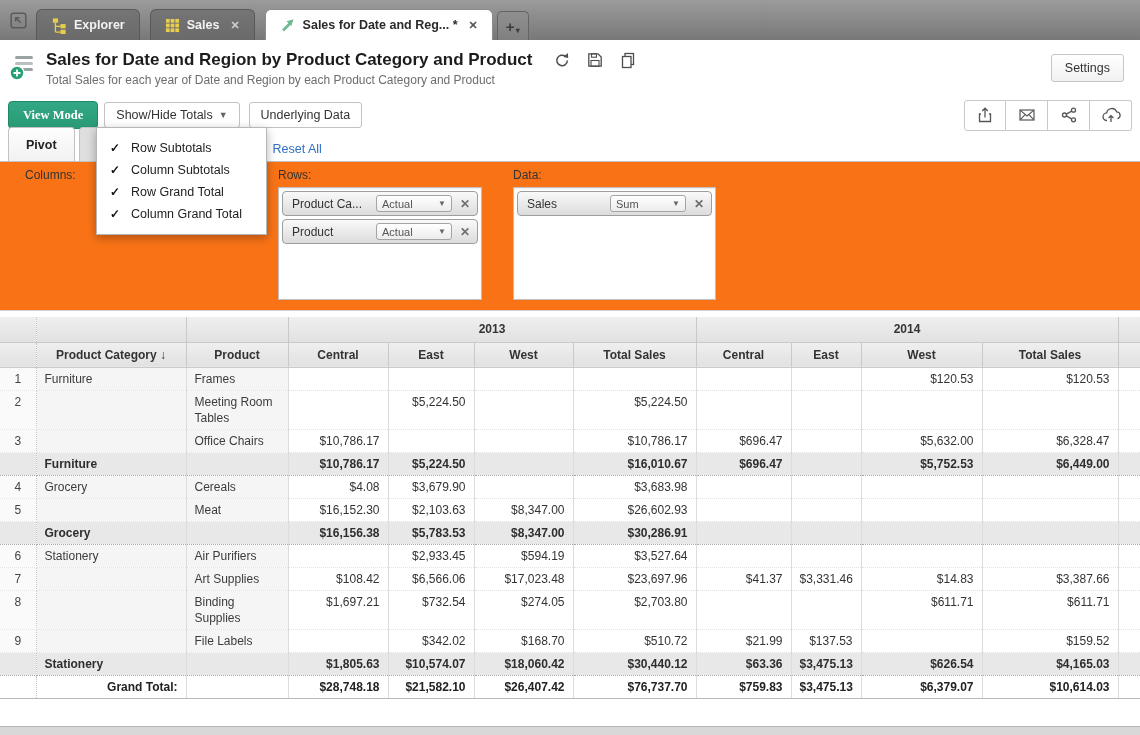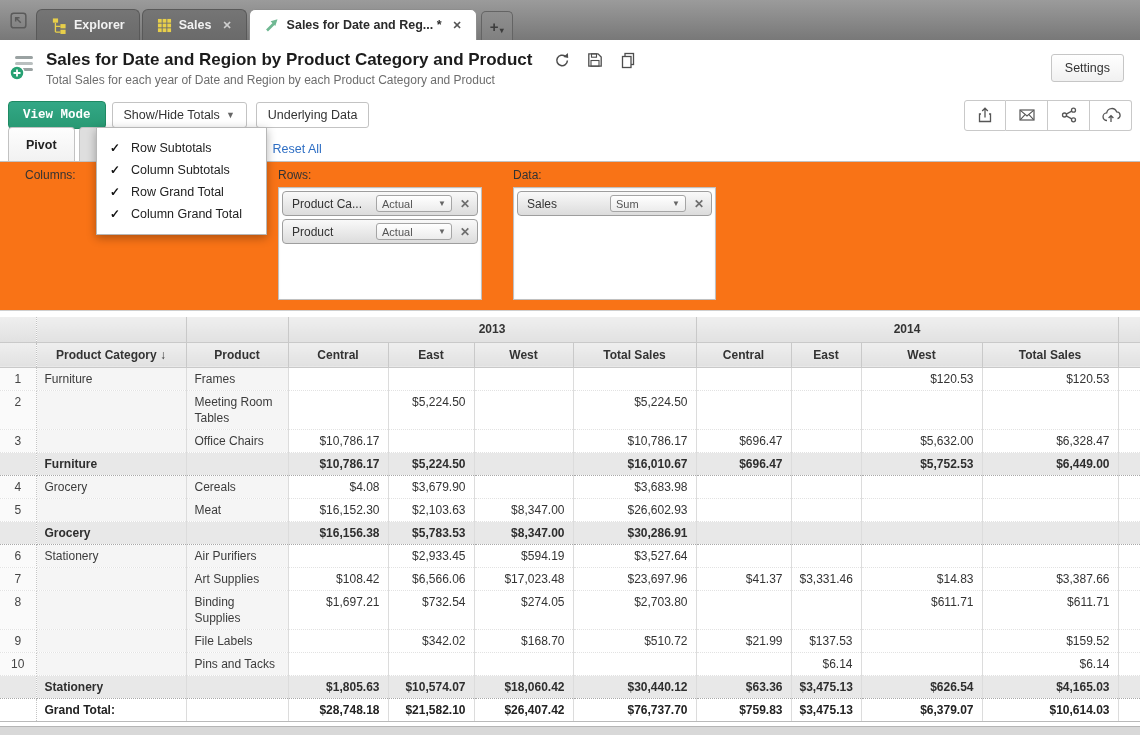--- a/index.html
+++ b/index.html
@@ -2,21 +2,21 @@
 <html><head>
 <meta charset="utf-8">
 <style>
   * { box-sizing: border-box; margin: 0; padding: 0; }
   html,body { width:1140px; height:735px; overflow:hidden; }
   body { font-family:"Liberation Sans", sans-serif; background:#fff; position:relative; color:#333; }
 
   
   .tabbar { height:40px; background:linear-gradient(#9b9b9b,#787878); display:flex; align-items:flex-end; padding-left:4px; }
   .popout { align-self:center; width:24px; height:24px; margin:0 6px 0 2px; display:flex; align-items:center; justify-content:center; cursor:pointer; }
-  .tabstrip { display:flex; align-items:flex-end; gap:2px; }
+  .tabstrip { display:flex; align-items:flex-end; gap:10px; }
   .tab { height:31px; display:flex; align-items:center; gap:7px; padding:0 14px; border:1px solid #595959; border-bottom:none; border-radius:6px 6px 0 0; background:linear-gradient(#757575,#6a6a6a); color:#f2f2f2; font-size:12.5px; font-weight:bold; cursor:pointer; white-space:nowrap; }
   .tab.active { background:#fff; color:#2b2b2b; border-color:#8d8d8d; }
   .tab .tab-close { font-weight:bold; font-size:11px; color:#cfcfcf; margin-left:4px; cursor:pointer; }
   .tab.active .tab-close { color:#555; }
   .newtab { height:29px; width:32px; margin-left:4px; border:1px solid #646464; border-bottom:none; border-radius:5px 5px 0 0; background:linear-gradient(#8f8f8f,#808080); display:flex; align-items:center; justify-content:center; color:#3d3d3d; font-weight:bold; cursor:pointer; }
   .newtab .plus { font-size:15px; line-height:1; }
   .newtab .sub-caret { font-size:8px; margin:8px 0 0 1px; color:#3d3d3d; }
 
   
   .header { height:55px; background:#fff; display:flex; padding:10px 8px 0 8px; }
@@ -24,21 +24,21 @@
   .titles { margin-left:8px; flex:1; }
   .title-line { display:flex; align-items:center; }
   .page-title { font-size:17px; font-weight:bold; color:#1c1c1c; }
   .title-icons { display:flex; gap:13px; margin-left:20px; }
   .title-icons .icon-btn { width:20px; height:20px; cursor:pointer; display:flex; align-items:center; justify-content:center; }
   .subtitle { font-size:12px; color:#6d6d6d; margin-top:3px; }
   .settings-btn { align-self:flex-start; margin:4px 8px 0 0; height:28px; padding:0 13px; font-size:12.5px; color:#333; background:linear-gradient(#fff,#f1f1f1); border:1px solid #c6c6c6; border-radius:3px; cursor:pointer; font-family:inherit; }
 
   
   .toolbar { height:40px; display:flex; align-items:center; padding:0 8px; }
-  .btn-viewmode { height:28px; padding:0 14px; background:linear-gradient(#33a886,#289973); border:1px solid #1f8a63; border-radius:4px; color:#fff; font-weight:bold; font-size:12.5px; cursor:pointer; font-family:Liberation Mono, monospace; }
+  .btn-viewmode { height:28px; padding:0 14px; background:linear-gradient(#33a886,#289973); border:1px solid #1f8a63; border-radius:4px; color:#fff; font-weight:bold; font-size:12.5px; cursor:pointer; font-family:Liberation Serif, serif; }
   .btn-flat { height:26px; padding:0 11px; margin-left:6px; background:#fff; border:1px solid #c3c3c3; border-radius:3px; font-size:12.5px; color:#333; cursor:pointer; font-family:inherit; display:flex; align-items:center; gap:6px; }
   .btn-flat .caret { font-size:9px; color:#666; }
   .icon-group { margin-left:auto; display:flex; }
   .icon-group .gbtn { width:42px; height:31px; background:#fff; border:1px solid #c9c9c9; border-left:none; display:flex; align-items:center; justify-content:center; cursor:pointer; }
   .icon-group .gbtn:first-child { border-left:1px solid #c9c9c9; border-radius:3px 0 0 3px; }
   .icon-group .gbtn:last-child { border-radius:0 3px 3px 0; }
 
   
   .pivot-tabs { height:26px; display:flex; align-items:flex-end; padding-left:8px; position:relative; }
   .ptab { height:34px; padding:0 17px; display:flex; align-items:center; border:1px solid #c2c2c2; border-bottom:none; border-radius:4px 4px 0 0; font-size:12.5px; cursor:pointer; }
@@ -67,21 +67,21 @@
   th, td { overflow:hidden; }
   thead th { background:linear-gradient(#efefef,#e1e1e1); border-right:1px solid #c9c9c9; border-bottom:1px solid #c9c9c9; font-weight:bold; color:#333; height:25px; text-align:center; }
   thead th.c-num { border-right:1px dotted #c0c0c0; }
   tbody td { border-right:1px solid #dcdcdc; padding:3px 8px; line-height:16px; vertical-align:top; }
   tbody td.c-num { border-right:1px dotted #c4c4c4; text-align:center; color:#444; background:#fafafa; padding:3px 2px; }
   tbody td.c-cat, tbody td.c-prod { background:#f5f5f5; color:#3c3c3c; }
   tbody td.c-val { text-align:right; color:#333; }
   tbody td.c-sliver { padding:0; }
   tr.r-data td { border-bottom:1px dotted #e2e2e2; }
   tr.r-sub td { background:#e8e8e8 !important; font-weight:bold; border-top:1px dotted #a8a8a8; border-bottom:1px dotted #a8a8a8; color:#2e2e2e; }
-  tr.r-grand td { background:#fff !important; font-weight:bold; border-top:1px dotted #9a9a9a; border-bottom:1px solid #b9b9b9; color:#222; }
+  tr.r-grand td { background:#fff !important; font-weight:bold; border-top:1px dotted #9a9a9a; border-bottom:1px solid #b9b9b9; color:#222;text-align:right; }
   .bottom-strip { position:absolute; left:0; right:0; bottom:0; height:9px; background:#d8d8d8; border-top:1px solid #b5b5b5; }
 </style>
 </head>
 <body>
 
 <div class="tabbar">
   <div class="popout">
     <svg width="21" height="21" viewBox="0 0 20 20">
         <rect x="3" y="3" width="14" height="14" rx="2.5" fill="none" stroke="#5a5a5a" stroke-width="1.4"></rect>
         <path d="M12.2 12.2 L7.3 7.3 M7.3 11 V7.3 H11" fill="none" stroke="#5a5a5a" stroke-width="1.4"></path>
@@ -469,34 +469,20 @@
           <td class="c-val"></td>
           <td class="c-val">$342.02</td>
           <td class="c-val">$168.70</td>
           <td class="c-val">$510.72</td>
           <td class="c-val">$21.99</td>
           <td class="c-val">$137.53</td>
           <td class="c-val"></td>
           <td class="c-val">$159.52</td>
           <td class="c-sliver"></td>
         </tr>
-        <tr class="r-data">
-          <td class="c-num">10</td>
-          <td class="c-cat"></td>
-          <td class="c-prod">Pins and Tacks</td>
-          <td class="c-val"></td>
-          <td class="c-val"></td>
-          <td class="c-val"></td>
-          <td class="c-val"></td>
-          <td class="c-val"></td>
-          <td class="c-val">$6.14</td>
-          <td class="c-val"></td>
-          <td class="c-val">$6.14</td>
-          <td class="c-sliver"></td>
-        </tr>
         <tr class="r-sub">
           <td class="c-num"></td>
           <td class="c-cat">Stationery</td>
           <td class="c-prod"></td>
           <td class="c-val">$1,805.63</td>
           <td class="c-val">$10,574.07</td>
           <td class="c-val">$18,060.42</td>
           <td class="c-val">$30,440.12</td>
           <td class="c-val">$63.36</td>
           <td class="c-val">$3,475.13</td>

